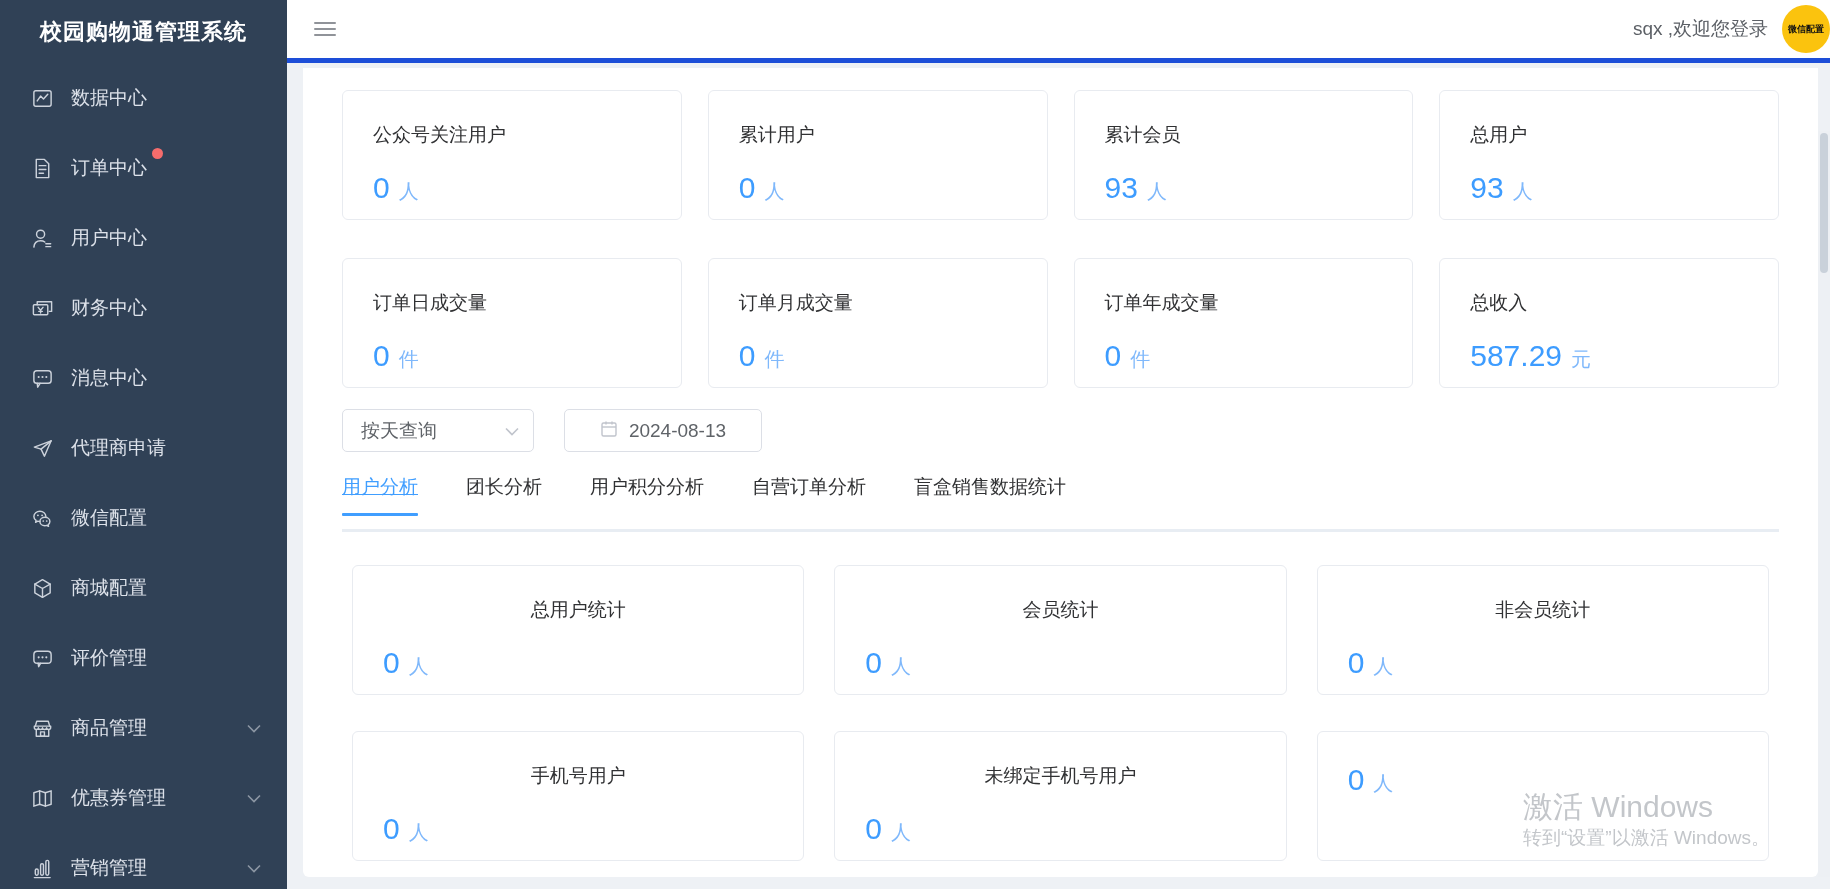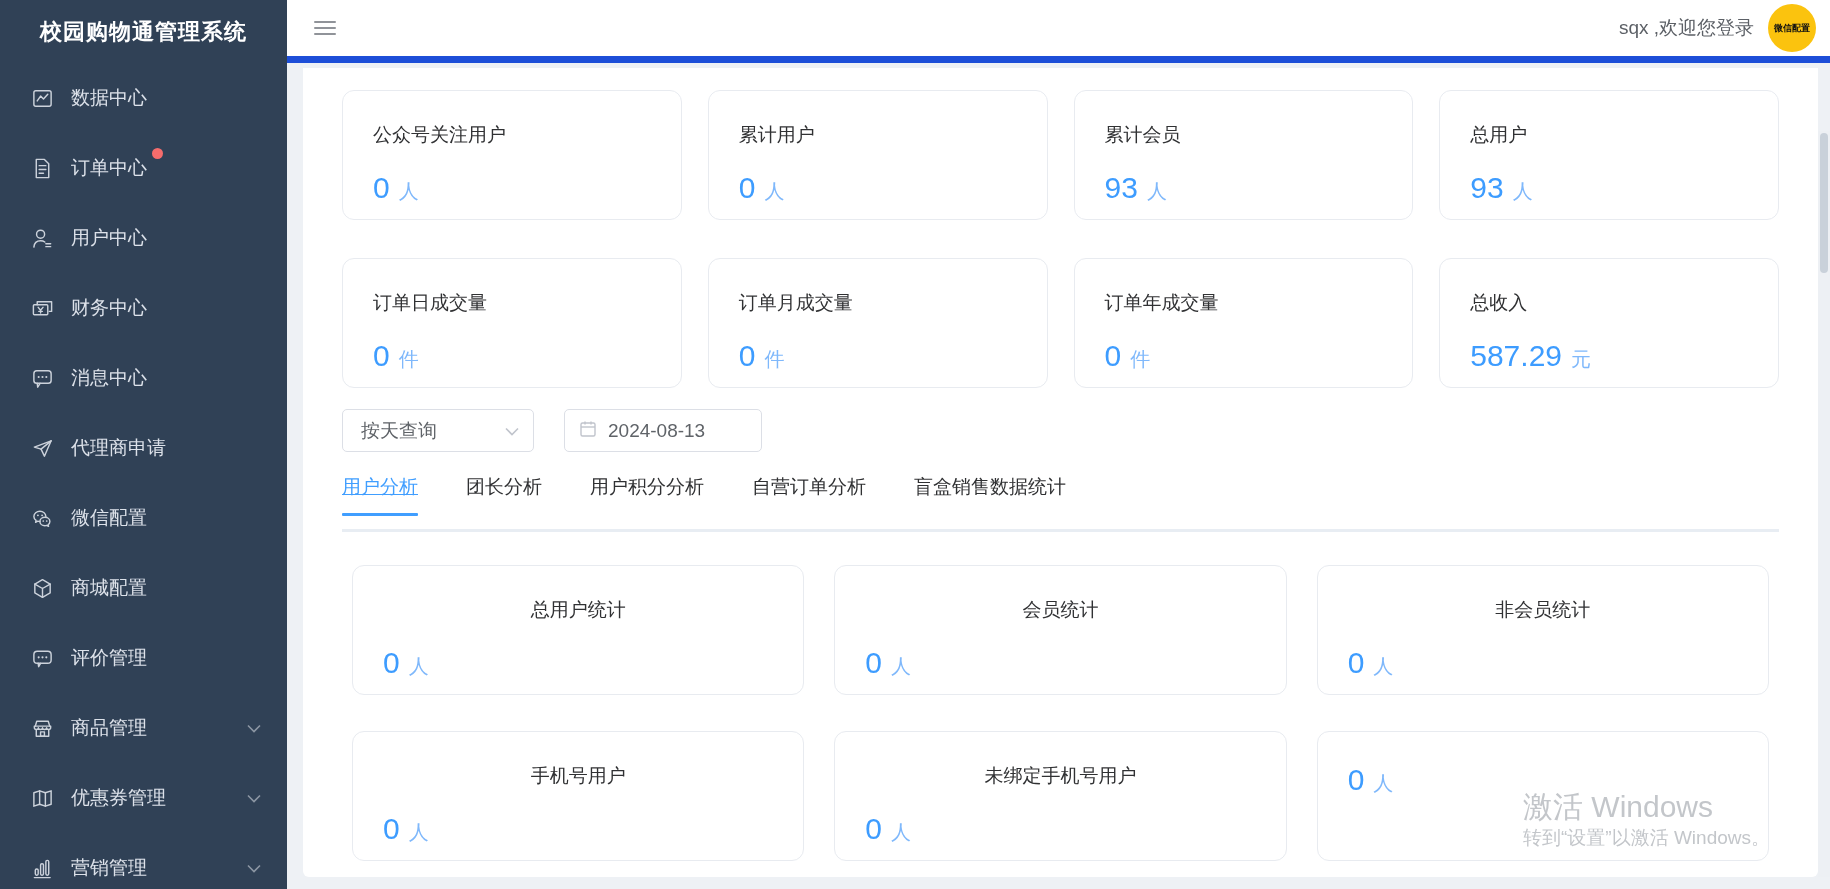--- a/index.html
+++ b/index.html
@@ -29,22 +29,22 @@
   .menu-item svg { display:block; }
   .mi-label { position:relative; white-space:nowrap; }
   .mi-badge {
     position:absolute; top:-7px; right:-16px;
     width:11px; height:11px; border-radius:50%; background:#f56c6c;
   }
   .mi-chevron { margin-left:auto; opacity:.75; }
   
   .right-col { flex:1; display:flex; flex-direction:column; height:889px; min-width:0; }
   .topbar {
-    height:63px; background:#ffffff; border-bottom:7px solid #1d4ed8;
-    display:flex; align-items:center; padding:0 14px 0 27px; flex:0 0 63px;justify-content:flex-end;
+    height:63px; background:#ffffff; border-bottom:5px solid #1d4ed8;
+    display:flex; align-items:center; padding:0 0 0 27px; flex:0 0 63px;justify-content:flex-end;
   }
   .hamburger { width:22px; cursor:pointer; }
   .hamburger span { display:block; height:2px; background:#909399; border-radius:1px; margin:4px 0; }
   .topbar-right { margin-left:auto; display:flex; align-items:center; }
   .welcome { font-size:19px; color:#5c6066; margin-right:14px; white-space:nowrap; }
   .avatar {
     width:48px; height:48px; border-radius:50%; background:#fbc30e;
     display:flex; align-items:center; justify-content:center; cursor:pointer;
     color:#111; font-size:9px; font-weight:bold; white-space:nowrap; overflow:hidden;
   }
@@ -61,39 +61,40 @@
   .scrollbar-thumb {
     position:absolute; left:2px; top:2px; width:8px; height:140px;
     border-radius:4px; background:#c9d1da; cursor:pointer;
   }
   
   .stats-grid {
     display:grid; grid-template-columns:repeat(4,1fr);
     column-gap:26px; row-gap:38px; grid-auto-rows:130px;
   }
   .stat-card {
-    background:#fff; border:1px solid #e8ebf0; border-radius:12px;
+    background:#fff; border:1px solid #e8ebf0; border-radius:6px;
     padding:31px 30px 0 30px;
   }
   .stat-label { font-size:19px; color:#303133; margin-bottom:23px; white-space:nowrap; }
   .stat-value { display:flex; align-items:baseline; }
   .stat-num { font-size:30px; color:#3d9cff; }
   .stat-unit { font-size:20px; color:#7fb8fb; margin-left:9px; }
   
   .filter-row { display:flex; align-items:center; margin-top:21px; }
   .select-box {
     width:192px; height:43px; border:1px solid #dcdfe6; border-radius:5px;
     display:flex; align-items:center; padding:0 14px 0 18px; cursor:pointer;
     background:#fff;
   }
   .select-value { font-size:19px; color:#5f6368; flex:1; white-space:nowrap; }
   .date-box {
     width:198px; height:43px; border:1px solid #dcdfe6; border-radius:5px;
     display:flex; align-items:center; padding:0 14px; margin-left:30px; cursor:text;
     background:#fff;
+    justify-content:center;
   }
   .date-box .cal-icon { margin-right:11px; flex:0 0 auto; display:block; }
   .date-value { font-size:19px; color:#5f6368; white-space:nowrap; }
   
   .tabs { display:flex; margin-top:22px; position:relative; padding-bottom:16px; }
   .tabs::after {
     content:""; position:absolute; left:0; right:0; bottom:0; height:3px;
     background:#e8edf3;
   }
   .tab {

